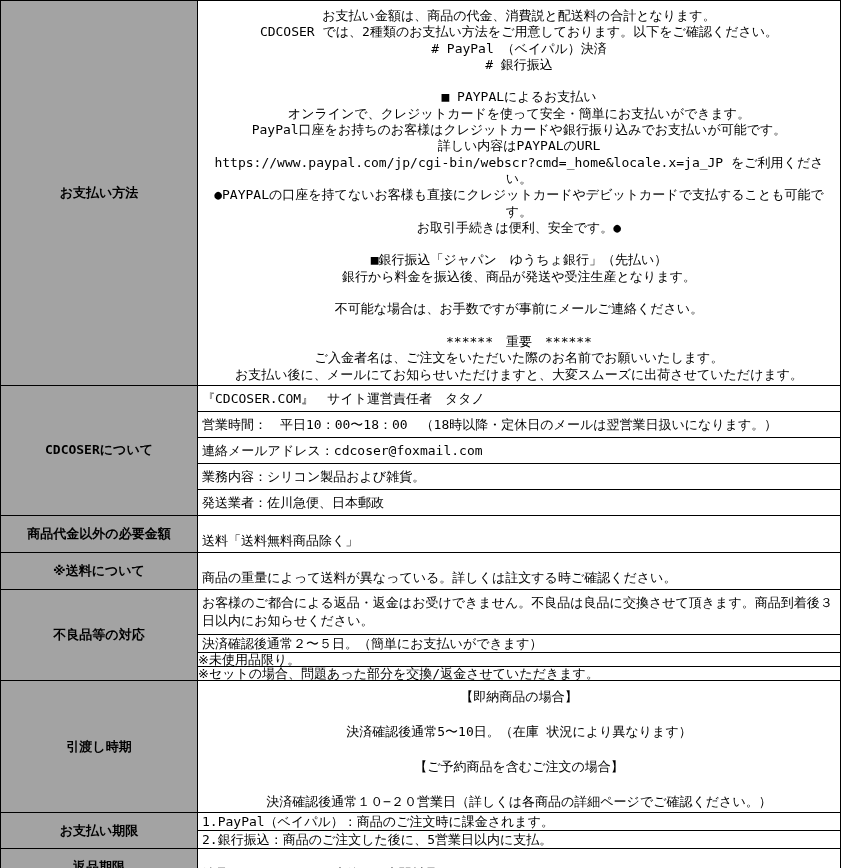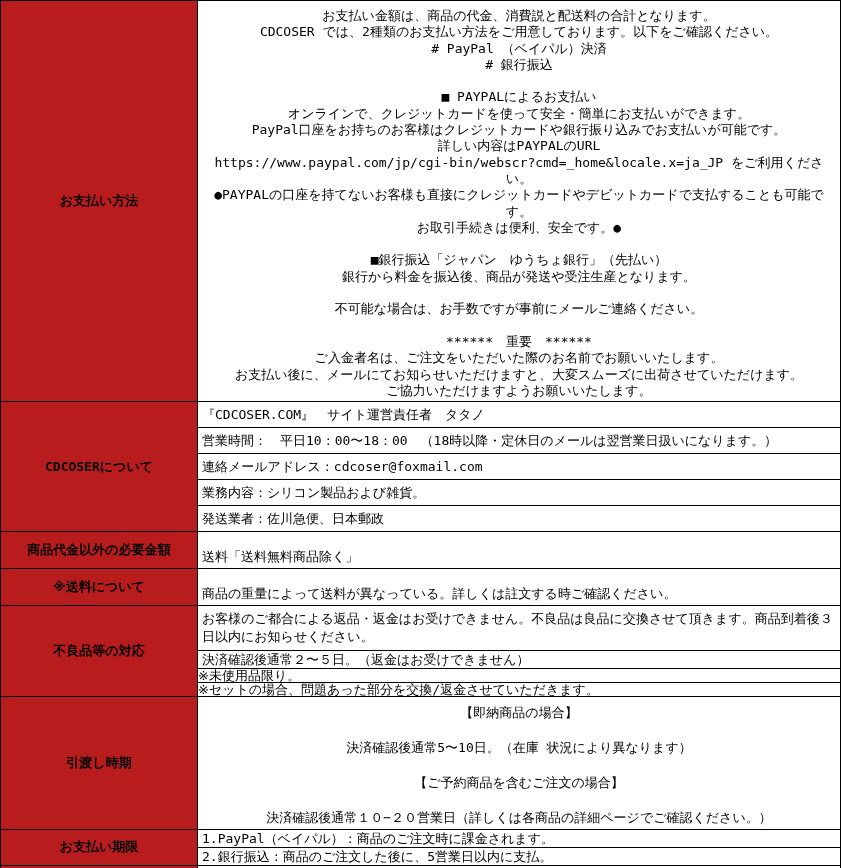--- a/index.html
+++ b/index.html
@@ -13,21 +13,21 @@
     width: 841px;
     border: 1px solid #000000;
     border-bottom: 3px solid #000000;
     background: #ffffff;
   }
   .row { display: flex; border-top: 1px solid #000000; }
   .row:first-child { border-top: none; }
   .hcell {
     flex: 0 0 197px;
     width: 197px;
-    background: #b91c1c;
+    background: #a3a3a3;
     border-right: 1px solid #000000;
     display: flex;
     align-items: center;
     justify-content: center;
     text-align: center;
     font-weight: bold;
     padding: 2px 4px;
     line-height: 16px;
   }
   .ccell { flex: 1 1 auto; min-width: 0; }
@@ -64,21 +64,20 @@
       <div class="line">お取引手続きは便利、安全です。●</div>
       <div class="line"></div>
       <div class="line">■銀行振込「ジャパン　ゆうちょ銀行」（先払い）</div>
       <div class="line">銀行から料金を振込後、商品が発送や受注生産となります。</div>
       <div class="line"></div>
       <div class="line">不可能な場合は、お手数ですが事前にメールご連絡ください。</div>
       <div class="line"></div>
       <div class="line">******　重要　******</div>
       <div class="line">ご入金者名は、ご注文をいただいた際のお名前でお願いいたします。</div>
       <div class="line">お支払い後に、メールにてお知らせいただけますと、大変スムーズに出荷させていただけます。</div>
-      <div class="line">ご協力いただけますようお願いいたします。</div>
     </div>
   </section>
 
   <section class="row">
     <div class="hcell">CDCOSERについて</div>
     <div class="ccell">
       <div class="subrow">『CDCOSER.COM』　サイト運営責任者　タタノ</div>
       <div class="subrow">営業時間：　平日10：00〜18：00　（18時以降・定休日のメールは翌営業日扱いになります。）</div>
       <div class="subrow">
         <span>連絡メールアドレス：</span><span class="bold">cdcoser@foxmail.com</span>
@@ -95,21 +94,21 @@
 
   <section class="row">
     <div class="hcell">※送料について</div>
     <div class="ccell single">商品の重量によって送料が異なっている。詳しくは註文する時ご確認ください。</div>
   </section>
 
   <section class="row">
     <div class="hcell">不良品等の対応</div>
     <div class="ccell">
       <div class="subrow sub-wrap">お客様のご都合による返品・返金はお受けできません。不良品は良品に交換させて頂きます。商品到着後３日以内にお知らせください。</div>
-      <div class="subrow sub-tight">決済確認後通常２〜５日。（返金はお受けできません）</div>
+      <div class="subrow sub-tight">決済確認後通常２〜５日。（簡単にお支払いができます）</div>
       <div class="subrow sub-xtight">※未使用品限り。</div>
       <div class="subrow sub-xtight">※セットの場合、問題あった部分を交換/返金させていただきます。</div>
     </div>
   </section>
 
   <section class="row">
     <div class="hcell">引渡し時期</div>
     <div class="ccell pad">
       <div class="line-lg">【即納商品の場合】</div>
       <div class="line-lg"></div>

